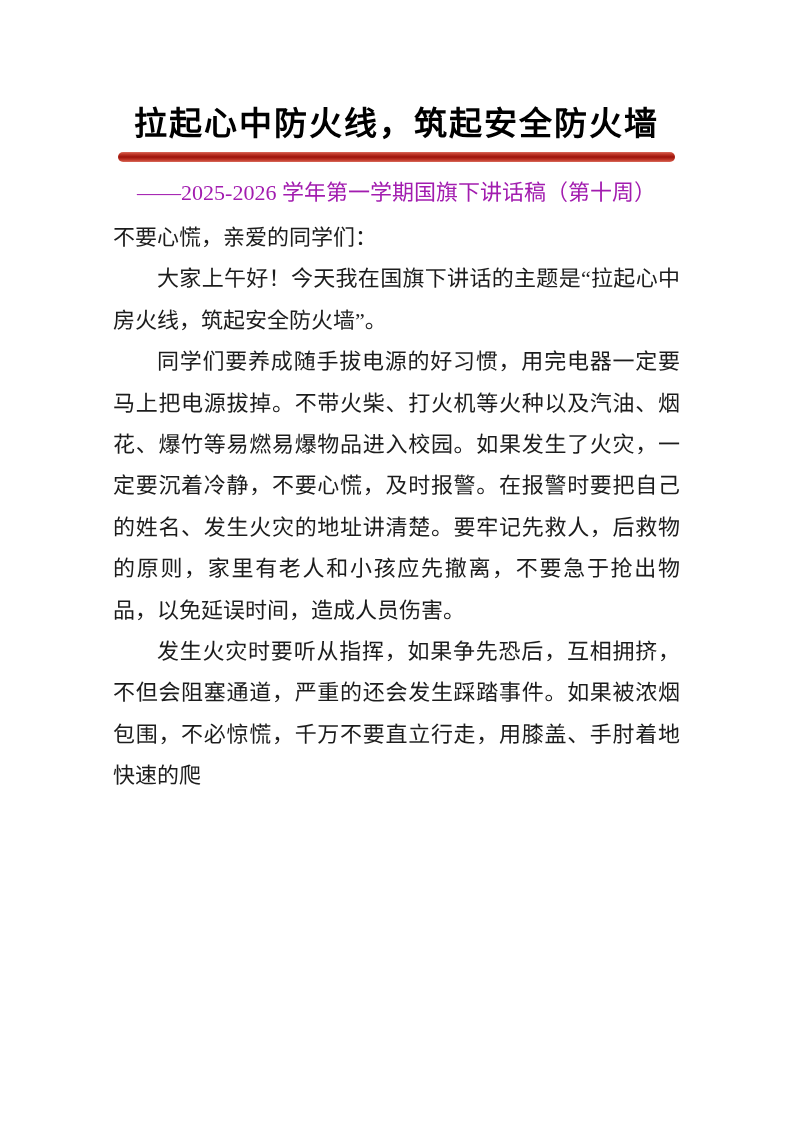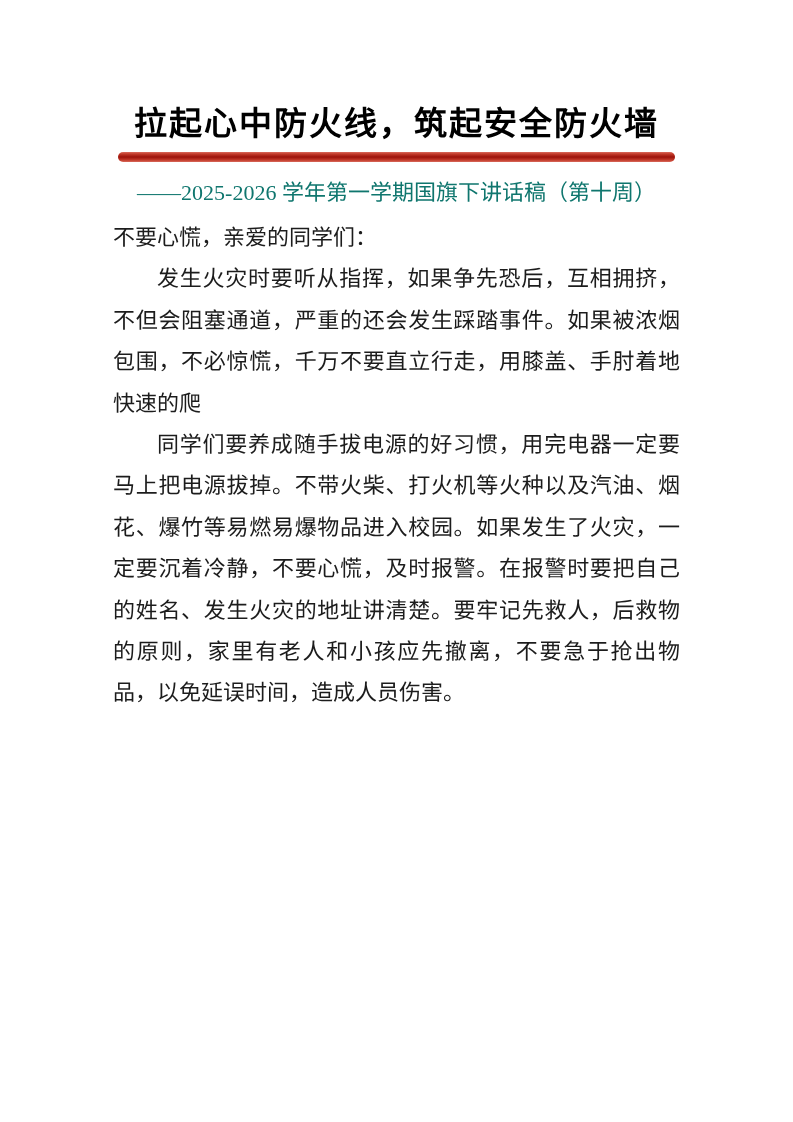--- a/index.html
+++ b/index.html
@@ -39,21 +39,21 @@
       #c23a2a 20%,
       var(--accent, #9c120a) 50%,
       #c23a2a 80%,
       #d96a5c 100%);
   }
   .doc-subtitle {
     margin: 17px 0 0 0;
     text-align: center;
     font-size: 22px;
     line-height: 27px;
-    color: #0f766e;
+    color: #a21caf;
     white-space: nowrap;
   }
   .doc-body {
     margin-top: 11px;
     font-size: 22px;
     line-height: 41.4px;
     text-align: justify;
     text-justify: inter-ideograph;
   }
   .doc-body p {
@@ -71,16 +71,17 @@
 
 <div class="page">
   <h1 class="doc-title">拉起心中防火线，筑起安全防火墙</h1>
 
   <div class="title-underline"></div>
 
   <div class="doc-subtitle">——2025-2026 学年第一学期国旗下讲话稿（第十周）</div>
 
   <div class="doc-body">
     <p class="salutation">不要心慌，亲爱的同学们：</p>
+    <p class="para">大家上午好！今天我在国旗下讲话的主题是“拉起心中房火线，筑起安全防火墙”。</p>
+    <p class="para">同学们要养成随手拔电源的好习惯，用完电器一定要马上把电源拔掉。不带火柴、打火机等火种以及汽油、烟花、爆竹等易燃易爆物品进入校园。如果发生了火灾，一定要沉着冷静，不要心慌，及时报警。在报警时要把自己的姓名、发生火灾的地址讲清楚。要牢记先救人，后救物的原则，家里有老人和小孩应先撤离，不要急于抢出物品，以免延误时间，造成人员伤害。</p>
     <p class="para">发生火灾时要听从指挥，如果争先恐后，互相拥挤，不但会阻塞通道，严重的还会发生踩踏事件。如果被浓烟包围，不必惊慌，千万不要直立行走，用膝盖、手肘着地快速的爬</p>
-    <p class="para">同学们要养成随手拔电源的好习惯，用完电器一定要马上把电源拔掉。不带火柴、打火机等火种以及汽油、烟花、爆竹等易燃易爆物品进入校园。如果发生了火灾，一定要沉着冷静，不要心慌，及时报警。在报警时要把自己的姓名、发生火灾的地址讲清楚。要牢记先救人，后救物的原则，家里有老人和小孩应先撤离，不要急于抢出物品，以免延误时间，造成人员伤害。</p>
   </div>
 </div>
 
 </body></html>

